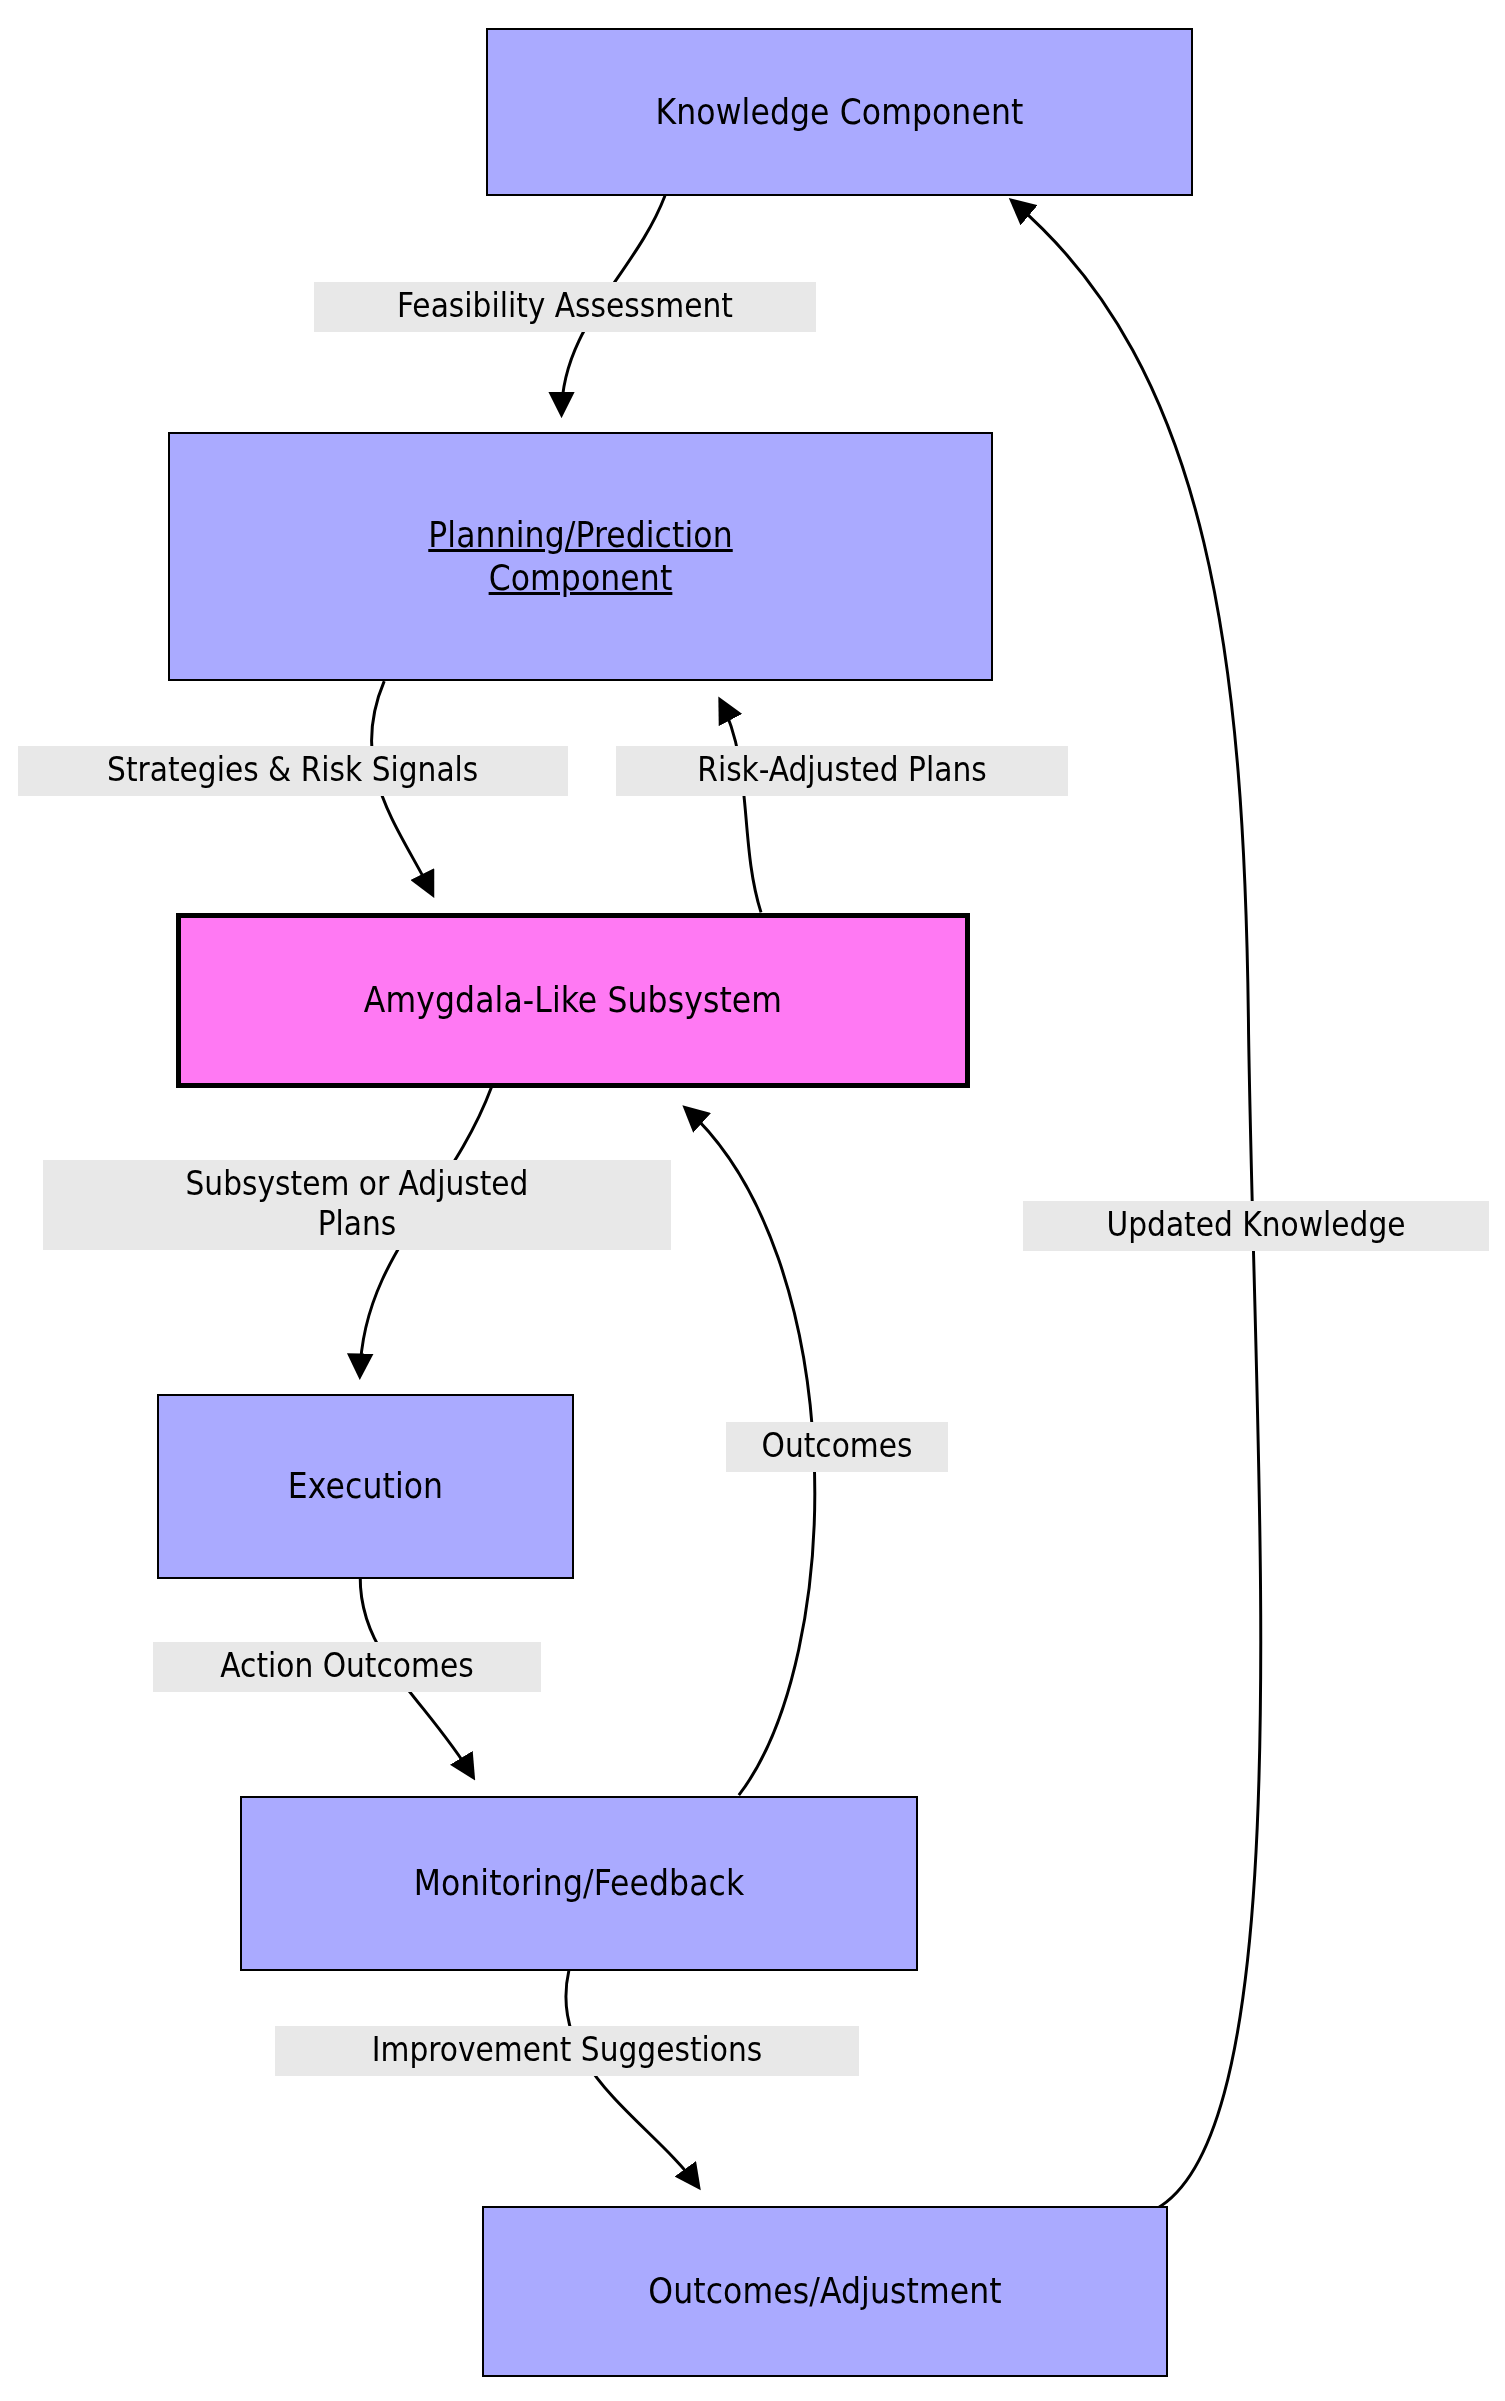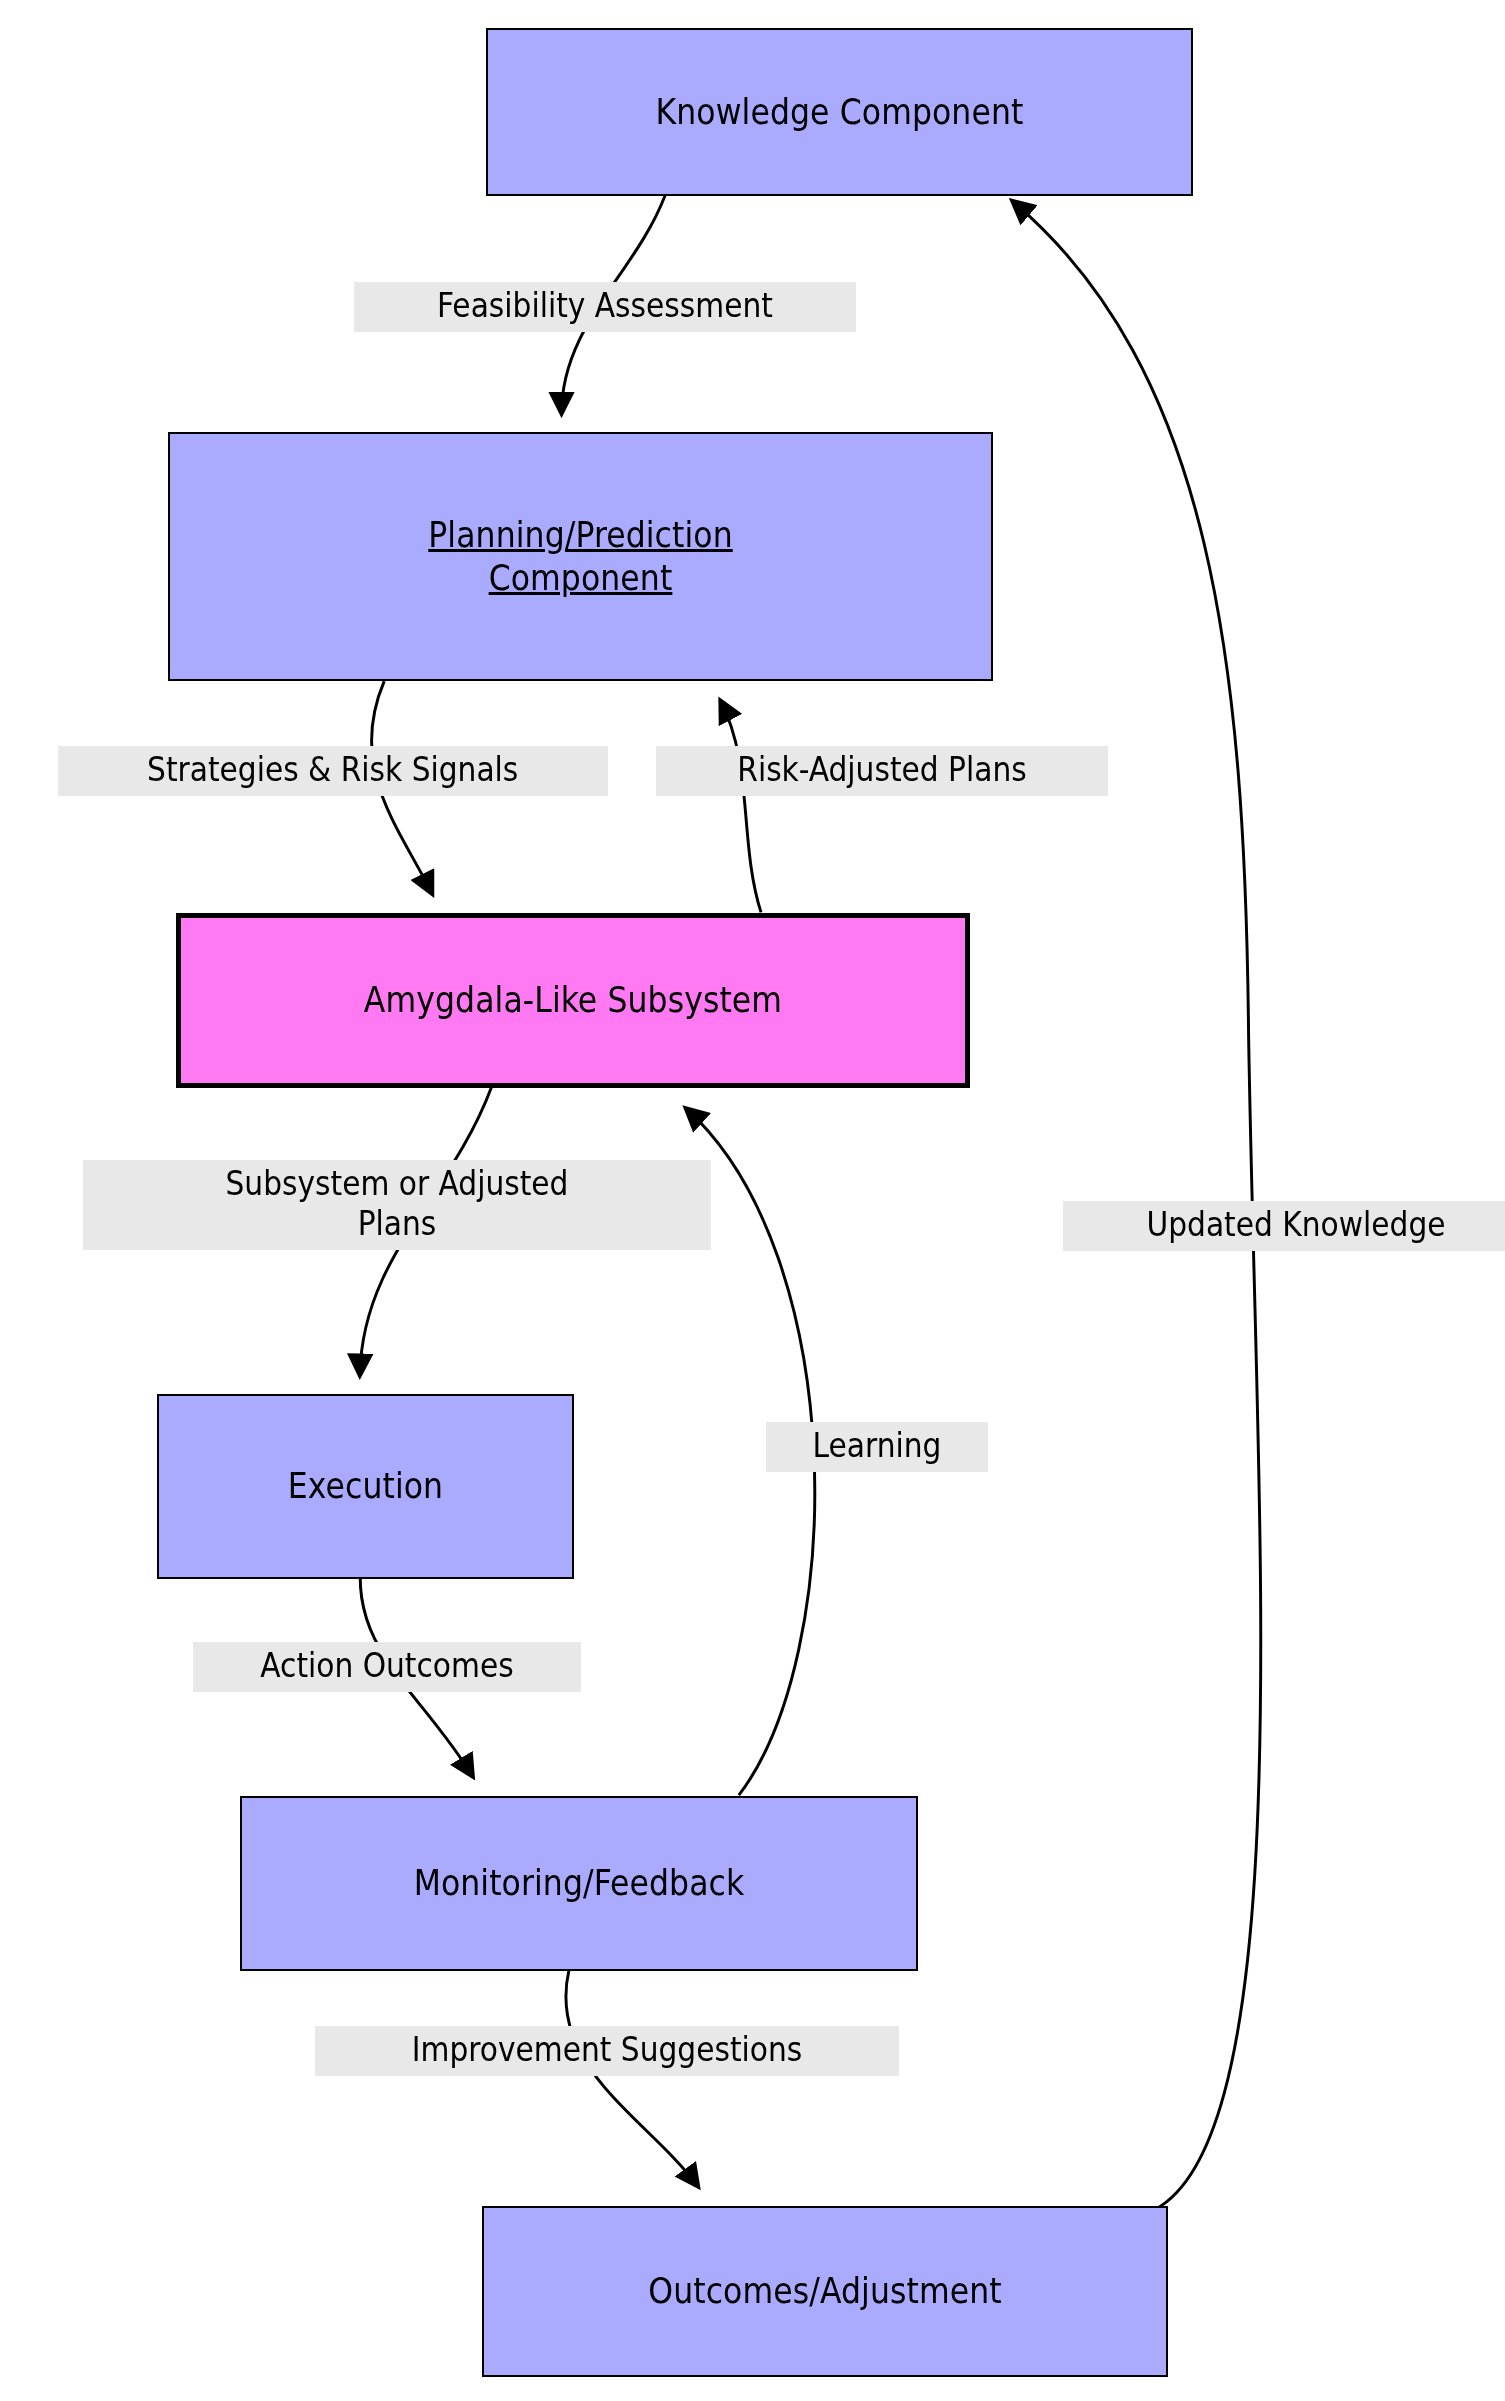--- a/index.html
+++ b/index.html
@@ -39,21 +39,20 @@
     position:absolute;
     background:#E8E8E8;
     color:#000000;
     font-size:33px;
     line-height:1.22;
     text-align:center;
     padding:3.7px 6.7px 5.9px 6.7px;
     box-sizing:border-box;
     z-index:4;
     white-space:pre-line;
-    margin-left:40px;
   }
 </style>
 </head>
 <body>
 
 <div id="stage">
 
   <svg id="edges" viewBox="0 0 2037 3250" xmlns="http://www.w3.org/2000/svg">
     <defs>
       <marker id="arrow" viewBox="0 0 12 12" refX="10" refY="6" markerWidth="9" markerHeight="9" orient="auto-start-reverse">
@@ -107,20 +106,20 @@
 
   <div class="edge-label" style="left:17.7px;top:746px;width:550px;">Strategies &amp; Risk Signals</div>
 
   <div class="edge-label" style="left:616px;top:746px;width:452px;">Risk-Adjusted Plans</div>
 
   <div class="edge-label" style="left:43px;top:1160px;width:628px;">Subsystem or Adjusted
 Plans</div>
 
   <div class="edge-label" style="left:153px;top:1642px;width:388px;">Action Outcomes</div>
 
-  <div class="edge-label" style="left:726px;top:1422px;width:222px;">Learning</div>
+  <div class="edge-label" style="left:726px;top:1422px;width:222px;">Outcomes</div>
 
   <div class="edge-label" style="left:275px;top:2026px;width:584px;">Improvement Suggestions</div>
 
   <div class="edge-label" style="left:1023px;top:1201px;width:466px;">Updated Knowledge</div>
 
 </div>
 
 
 </body></html>

